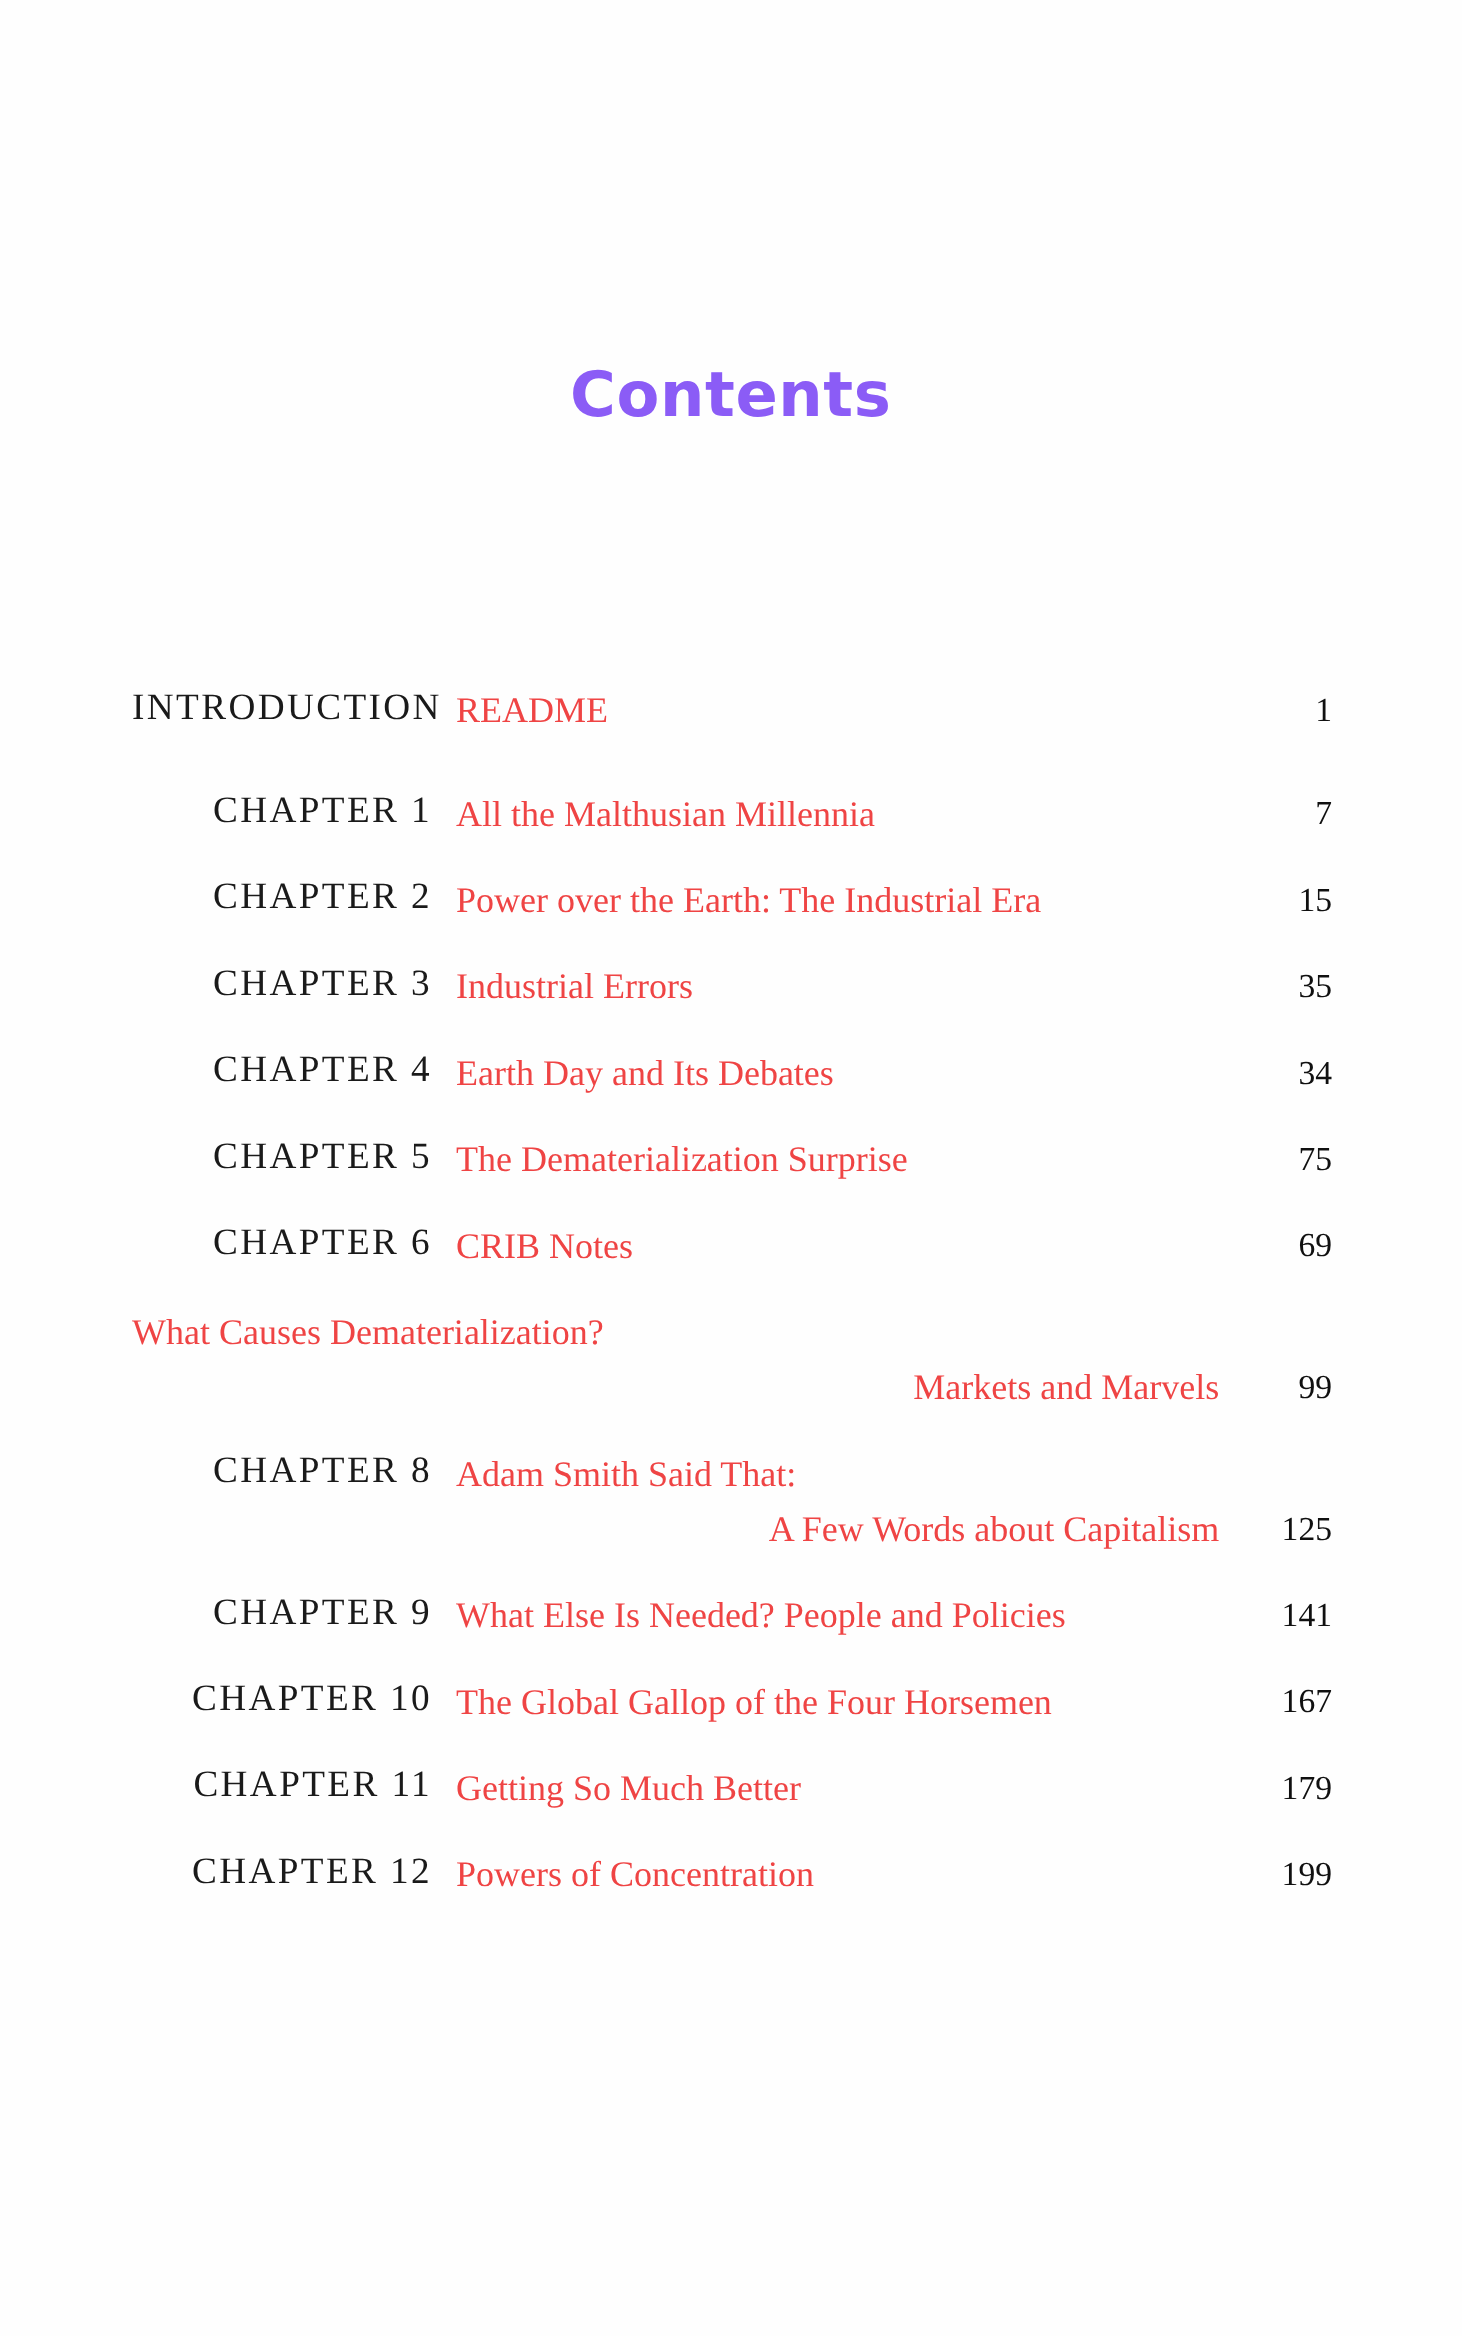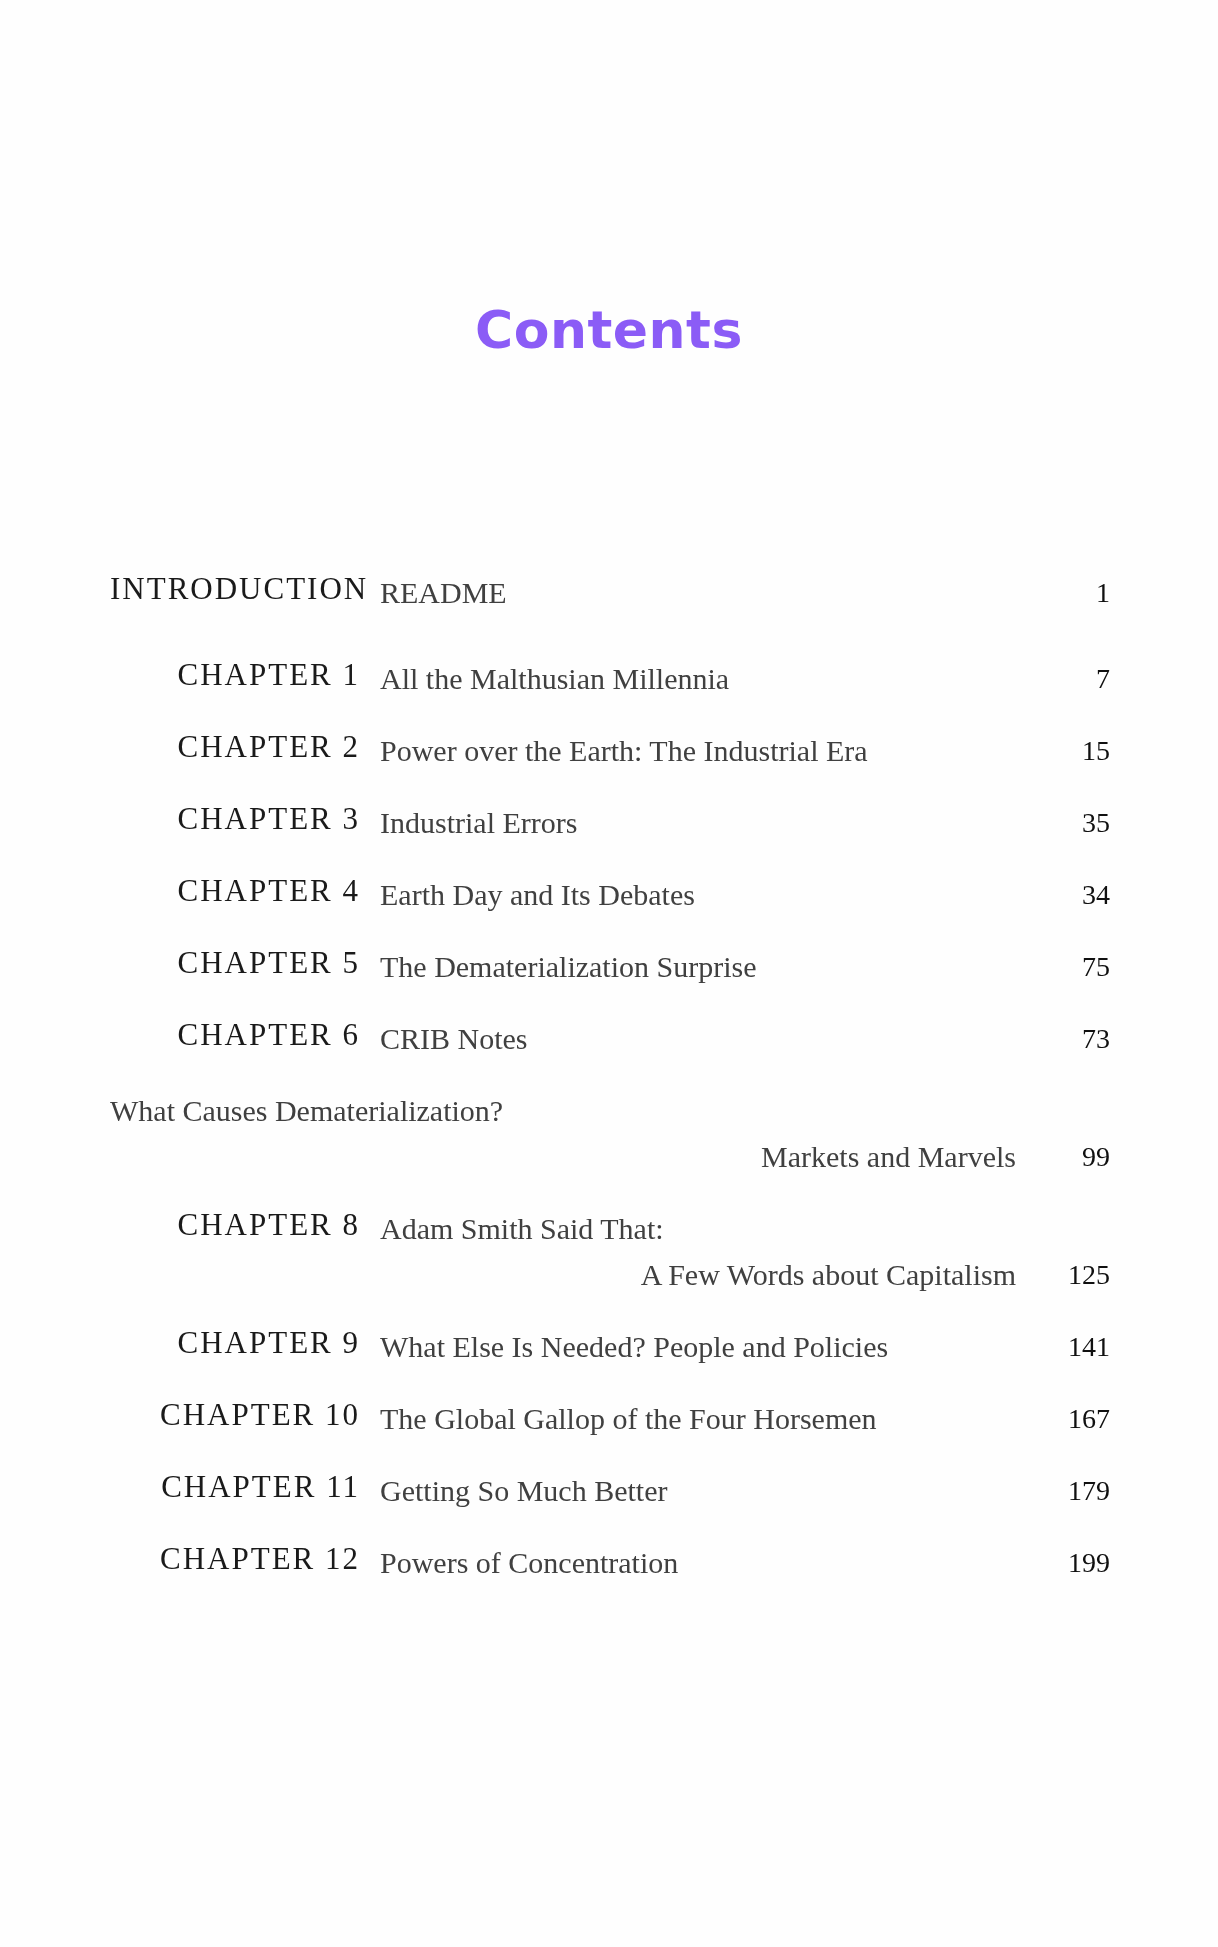--- a/index.html
+++ b/index.html
@@ -63,21 +63,21 @@
     text-transform: uppercase;
     color: #1a1a1a;
     line-height: 38px;
     white-space: nowrap;
   }
 
   .title {
     flex: 1 1 auto;
     font-size: 30px;
     line-height: 46px;
-    color: #404040;
+    color: #ef4444;
     padding-right: 14px;
   }
 
   .title .line2 {
     display: block;
     text-align: right;
   }
 
   .pageno {
     flex: 0 0 80px;
@@ -138,21 +138,21 @@
 
     <div class="toc-row">
       <span class="label">CHAPTER 5</span>
       <span class="title">The Dematerialization Surprise</span>
       <span class="pageno">75</span>
     </div>
 
     <div class="toc-row">
       <span class="label">CHAPTER 6</span>
       <span class="title">CRIB Notes</span>
-      <span class="pageno">73</span>
+      <span class="pageno">69</span>
     </div>
 
     <div class="toc-row two-line">
       <span class="title">
         <span>What Causes Dematerialization?</span>
         <span class="line2">Markets and Marvels</span>
       </span>
       <span class="pageno">99</span>
     </div>
 

